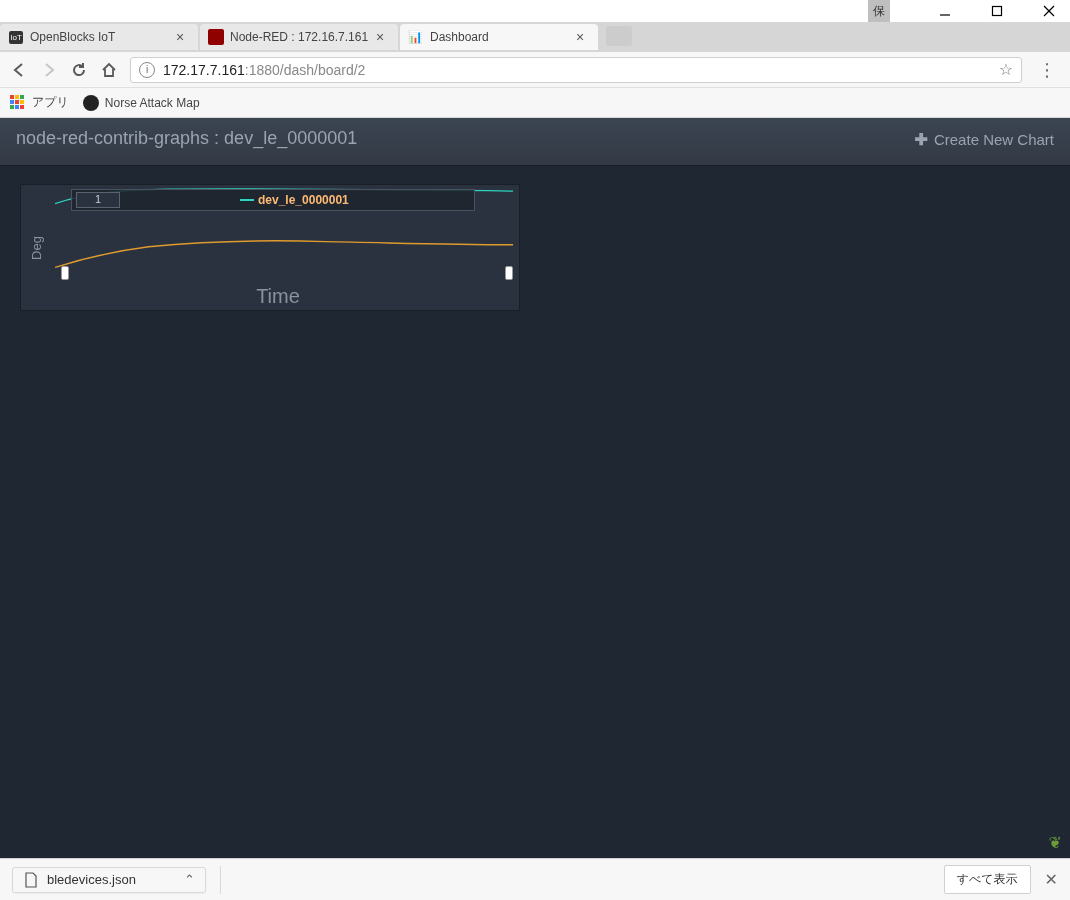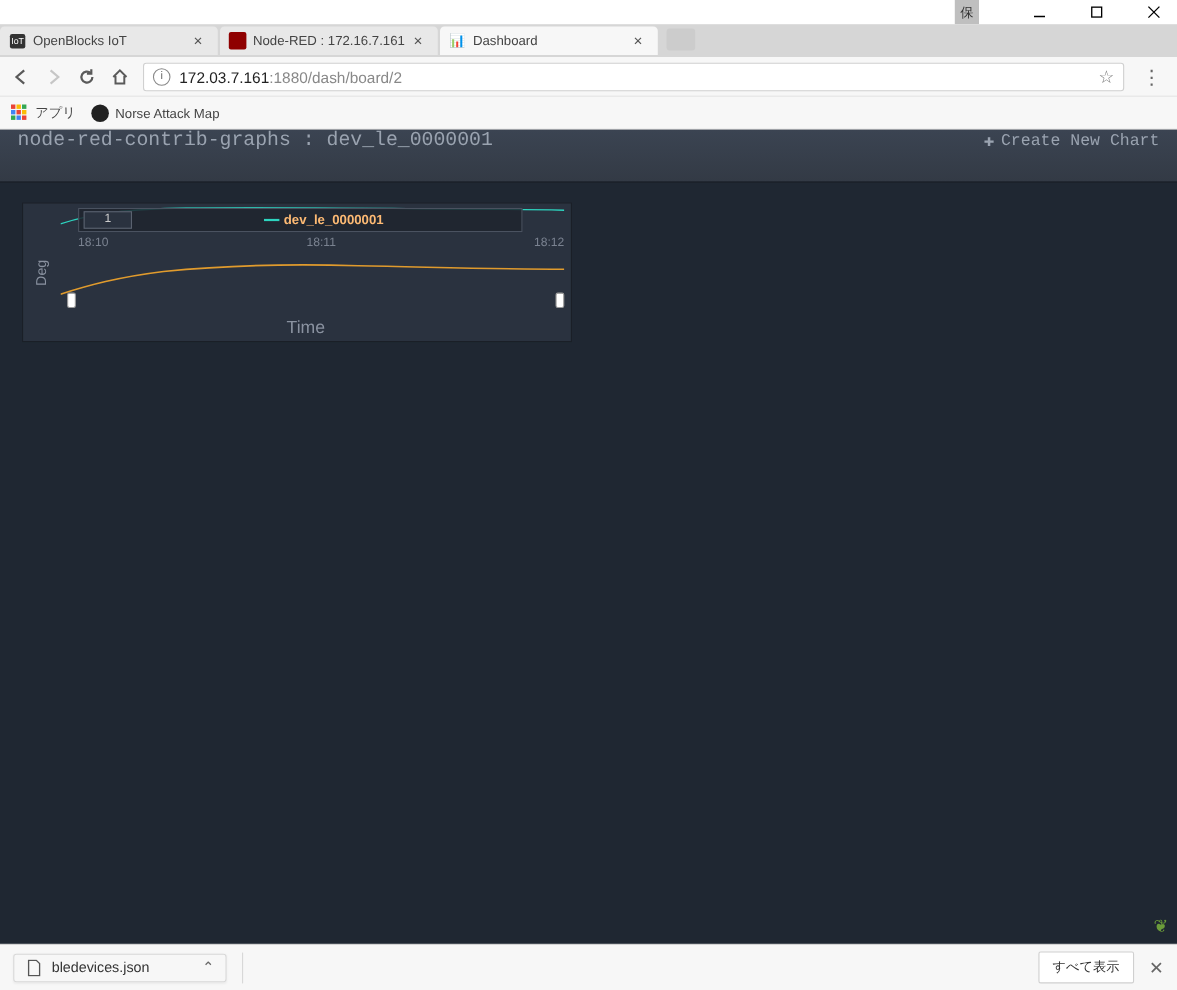--- a/index.html
+++ b/index.html
@@ -36,33 +36,33 @@
   .bookmarks-bar { height: 30px; background: #f7f7f7; border-bottom: 1px solid #d9d9d9; display: flex; align-items: center; padding: 0 10px; gap: 14px; font-size: 12px; color: #444; }
   .apps-icon { width:16px; height:16px; display:grid; grid-template-columns:repeat(3,4px); grid-template-rows:repeat(3,4px); gap:1px;}
   .apps-icon span:nth-child(1){background:#ea4335;} .apps-icon span:nth-child(2){background:#fbbc05;} .apps-icon span:nth-child(3){background:#34a853;}
   .apps-icon span:nth-child(4){background:#4285f4;} .apps-icon span:nth-child(5){background:#ea4335;} .apps-icon span:nth-child(6){background:#fbbc05;}
   .apps-icon span:nth-child(7){background:#34a853;} .apps-icon span:nth-child(8){background:#4285f4;} .apps-icon span:nth-child(9){background:#ea4335;}
   .bookmark-item { display:flex; align-items:center; gap:6px; }
   .norse-icon { width:16px; height:16px; background:#222; border-radius:50%; }
 
   
   .app { flex: 1; background: #1f2732; display: flex; flex-direction: column; position: relative; }
-  .app-header { height: 48px; background: linear-gradient(#3b4452, #333a45); display: flex; align-items: flex-start; justify-content: space-between; padding: 0 16px; border-bottom: 1px solid #1a1f27; font-family: Liberation Mono, monospace; }
+  .app-header { height: 48px; background: linear-gradient(#3b4452, #333a45); display: flex; align-items: flex-end; justify-content: space-between; padding: 16px 16px; border-bottom: 1px solid #1a1f27; }
   .app-title { font-size: 18px; color: #9aa3b0; font-weight: 400; }
   .create-chart { color: #9aa3b0; font-size: 15px; display:flex; align-items:center; gap:6px; }
   .plus-bold { font-weight: bold; font-size:16px; }
 
   .chart-card { width: 500px; background: #2a323f; border: 1px solid #1a1f27; margin: 18px 0 0 20px; position: relative; }
   .chart-head { height: 28px; background: linear-gradient(#3a424f, #2f3641); display:flex; align-items:center; justify-content:center; position:relative; color:#a8b0bc; font-size:14px; border-bottom:1px solid #1a1f27;}
   .chart-actions { position:absolute; right:4px; top:2px; display:flex; gap:4px; }
   .chart-action-btn { width:22px; height:22px; background:#3c4552; border:1px solid #1a1f27; display:flex; align-items:center; justify-content:center; color:#9aa3b0;}
   .chart-body { position:relative; height:125px; }
   .ylabel { position:absolute; left:4px; top:50%; transform: translateY(-50%) rotate(-90deg); transform-origin:center; color:#8a92a0; font-size:13px;}
   .chart-svg-wrap { position:absolute; left:34px; top:0; right:6px; bottom:22px; }
-  .xlabel { position:absolute; bottom:2px; left:16px; right:0; text-align:center; color:#8a92a0; font-size:16px;}
+  .xlabel { position:absolute; bottom:2px; left:16px; right:0; text-align:center; color:#8a92a0; font-size:20px;}
   .legend-box { position:absolute; top:4px; left:50px; width:404px; background:rgba(30,36,46,0.85); border:1px solid #4a5260; height:22px; display:flex; align-items:center;}
   .legend-input { width:44px; height:16px; background:#2a323f; border:1px solid #5a6270; color:#ccc; text-align:center; font-size:11px; margin-left:4px;}
   .legend-label { color:#fdba74; font-size:12px; font-weight:bold; margin-left: 120px; display:flex; align-items:center; gap:4px;}
   .legend-dash { width:14px; height:2px; background:#2dd4bf; }
   .tick-labels { position:absolute; top:30px; left:50px; right:6px; display:flex; color:#7a8290; font-size:11px;}
   .tick-labels span { flex:1; }
   .range-handles { position:absolute; bottom:28px; left:40px; right:6px; height:16px;}
   .handle { position:absolute; width:8px; height:14px; background:#fff; border:1px solid #999; border-radius:2px; top:0;}
   .handle.left { left:0; } .handle.right { right:0; }
 
@@ -145,21 +145,21 @@
       </svg>
     </div>
   <div class="nav-btn">
       <svg width="18" height="18" viewBox="0 0 18 18">
         <path d="M3 9 L9 3 L15 9 M5 8 V15 H13 V8" fill="none" stroke="#5a5a5a" stroke-width="1.8"></path>
       </svg>
     </div>
   <div class="address-box">
     <div class="info-icon">i</div>
     <div class="url-text">
-      <span class="url-host">172.03.7.161</span><span class="url-path">:1880/dash/board/2</span>
+      <span class="url-host">172.17.7.161</span><span class="url-path">:1880/dash/board/2</span>
     </div>
     <div class="star-icon">☆</div>
   </div>
   <div class="menu-dots">⋮</div>
 </div>
 
 <div class="bookmarks-bar">
   <div class="bookmark-item">
     <div class="apps-icon">
         <span></span>
@@ -200,25 +200,20 @@
           <path d="M0,80 C25,72 50,65 90,60 C140,55 200,53 260,55 C320,56 380,58 440,58" fill="none" stroke="#e09b2d" stroke-width="1.4"></path>
         </svg>
       </div>
       <div class="legend-box">
         <div class="legend-input"><span>1</span></div>
         <div class="legend-label">
           <span class="legend-dash"></span>
           <span>dev_le_0000001</span>
         </div>
       </div>
-      <div class="tick-labels">
-        <span>18:10</span>
-        <span style="text-align:center">18:11</span>
-        <span style="text-align:right">18:12</span>
-      </div>
       <div class="range-handles">
         <div class="handle left"></div>
         <div class="handle right"></div>
       </div>
       <div class="xlabel">Time</div>
     </div>
   </div>
 
   <div class="leaf-icon">❦</div>
 </div>

